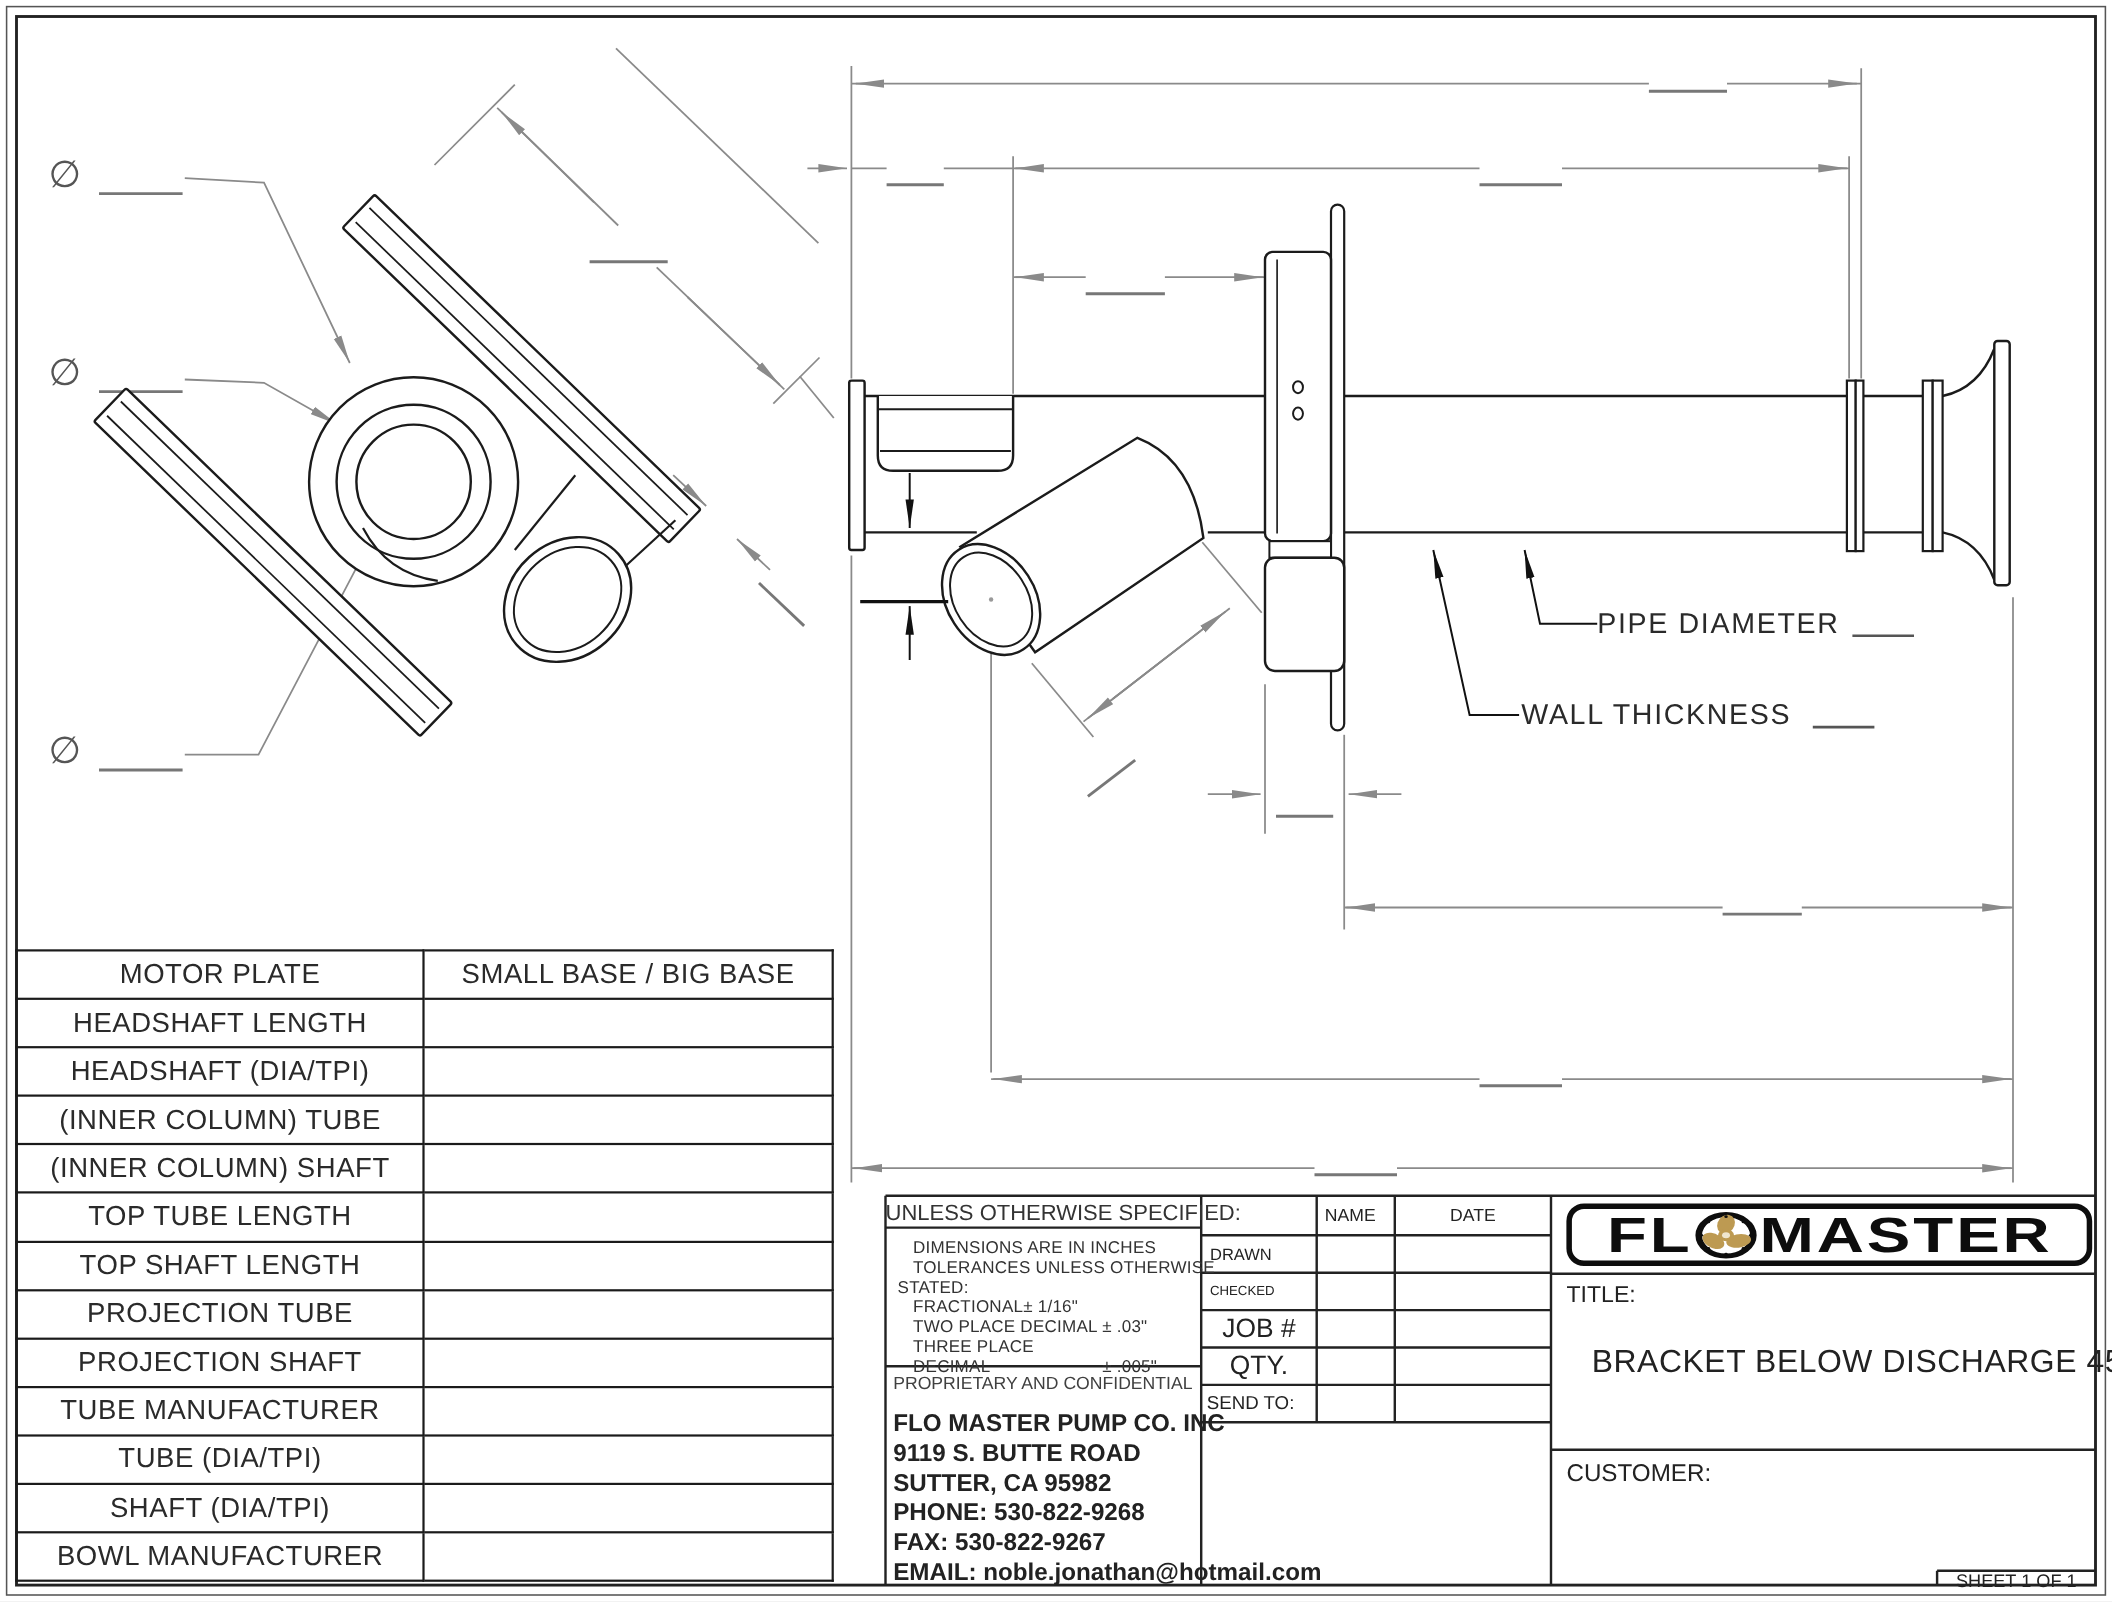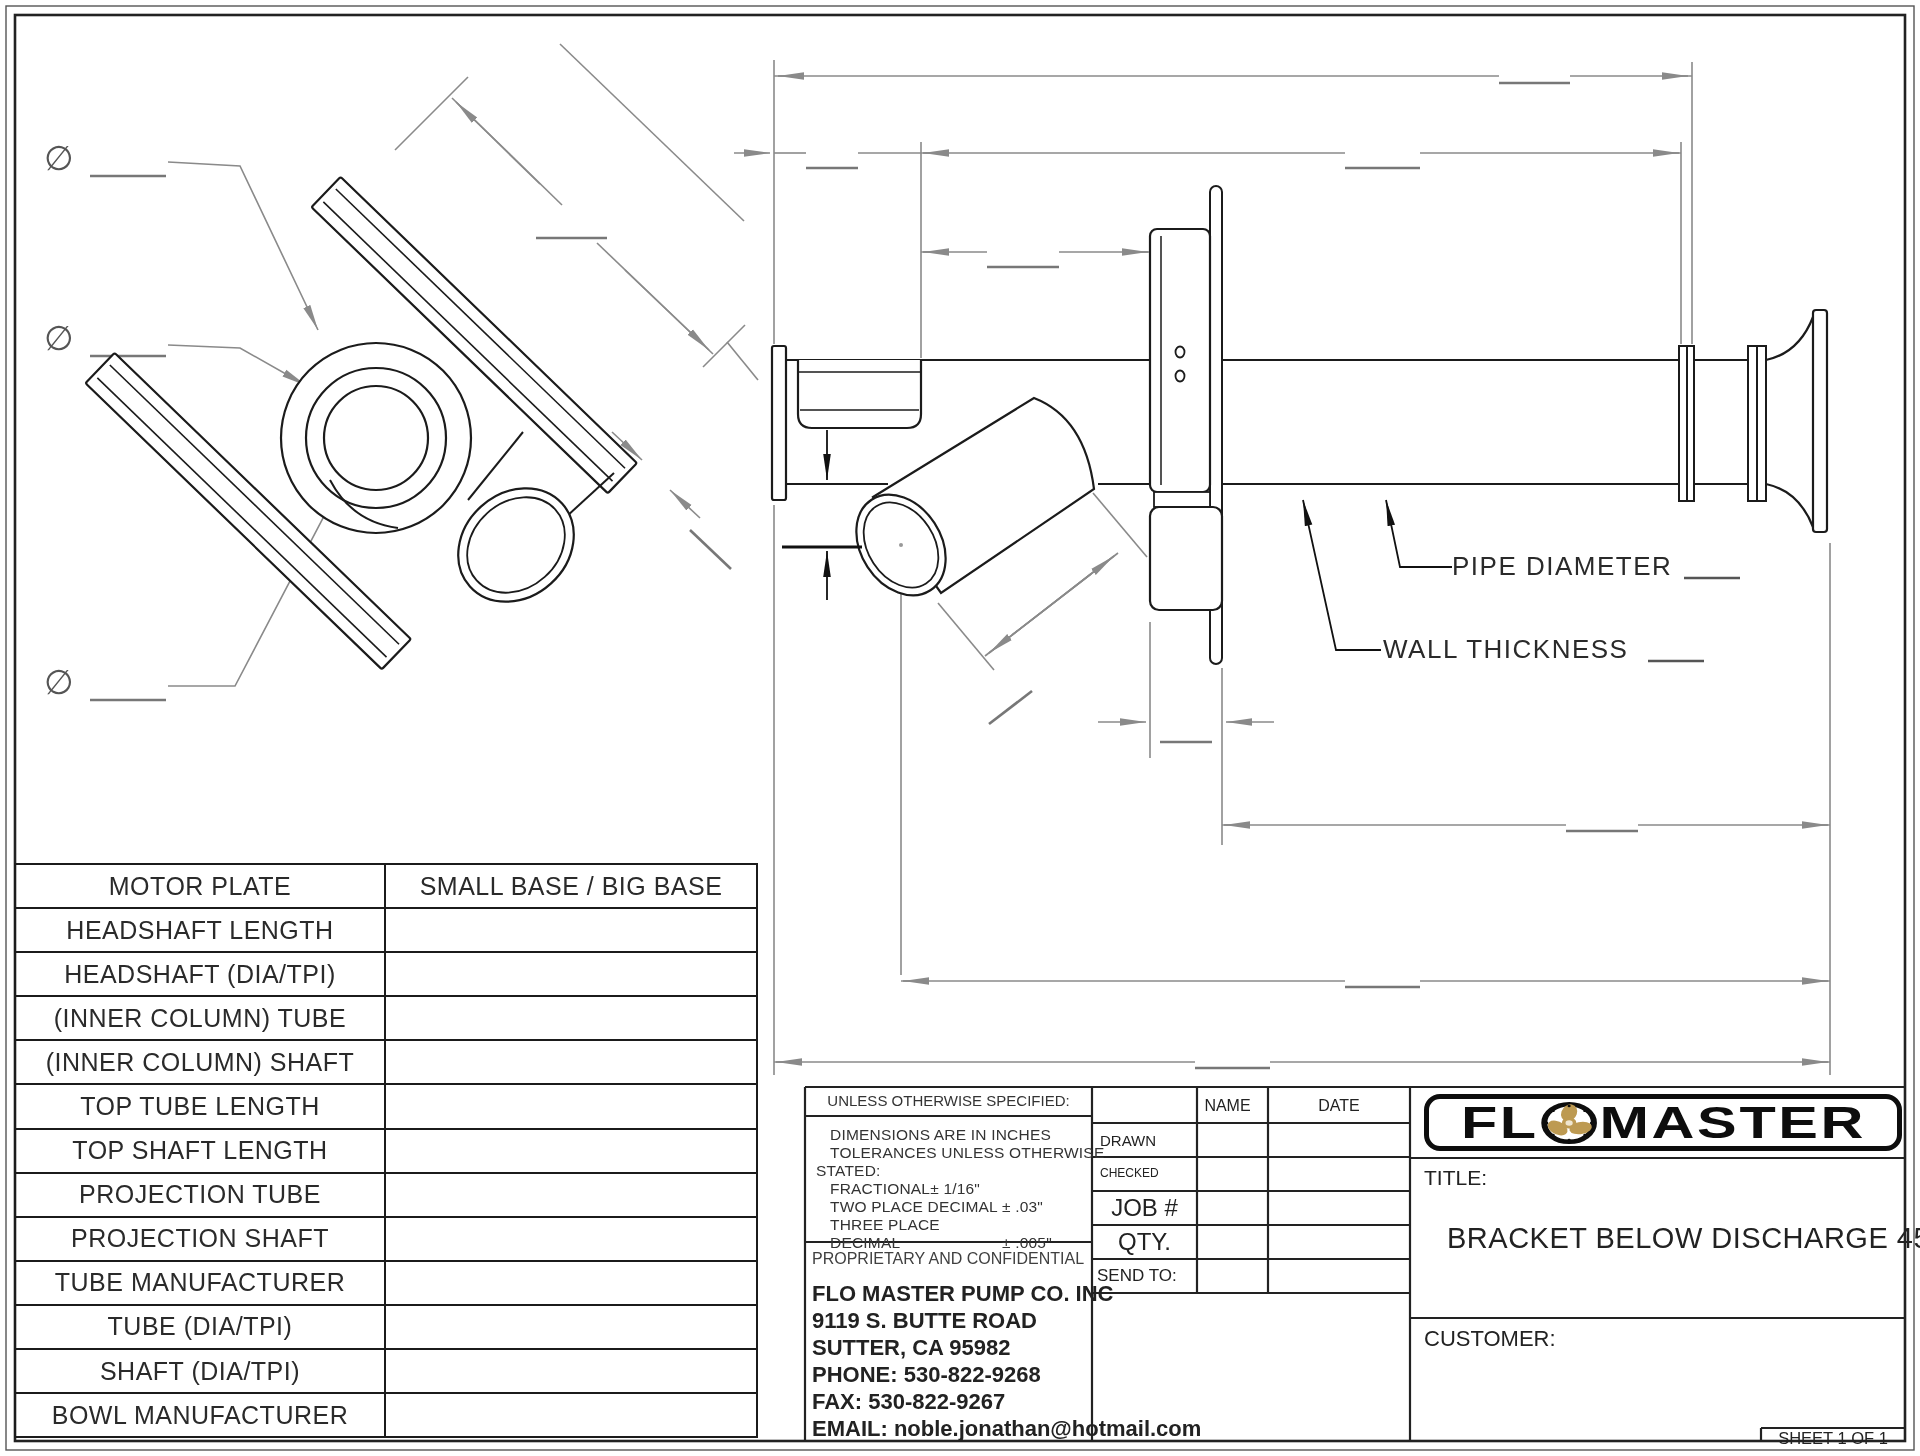--- a/index.html
+++ b/index.html
@@ -294,21 +294,21 @@
           <td>SHAFT (DIA/TPI)</td>
           <td></td>
         </tr>
       <tr>
           <td>BOWL MANUFACTURER</td>
           <td></td>
         </tr>
     </tbody>
   </table>
 
-  <div class="txt" style="left:805px;top:1092px;width:287px;text-align:center;font-size:15px;color:#333;">UNLESS OTHERWISE SPECIFIED:</div>
+  <div class="txt" style="left:805px;top:1092px;width:287px;text-align:center;font-size:20px;color:#333;">UNLESS OTHERWISE SPECIFIED:</div>
   <div class="tol-line" style="left:830px;top:1126px;">DIMENSIONS ARE IN INCHES</div>
   <div class="tol-line" style="left:830px;top:1144px;">TOLERANCES UNLESS OTHERWISE</div>
   <div class="tol-line" style="left:816px;top:1162px;">STATED:</div>
   <div class="tol-line" style="left:830px;top:1180px;">FRACTIONAL± 1/16"</div>
   <div class="tol-line" style="left:830px;top:1198px;">
     <span class="tol-val" style="width:172px;">TWO PLACE DECIMAL</span><span>± .03"</span>
   </div>
   <div class="tol-line" style="left:830px;top:1216px;">
     <span class="tol-val" style="width:172px;">THREE PLACE DECIMAL</span><span>± .005"</span>
   </div>

